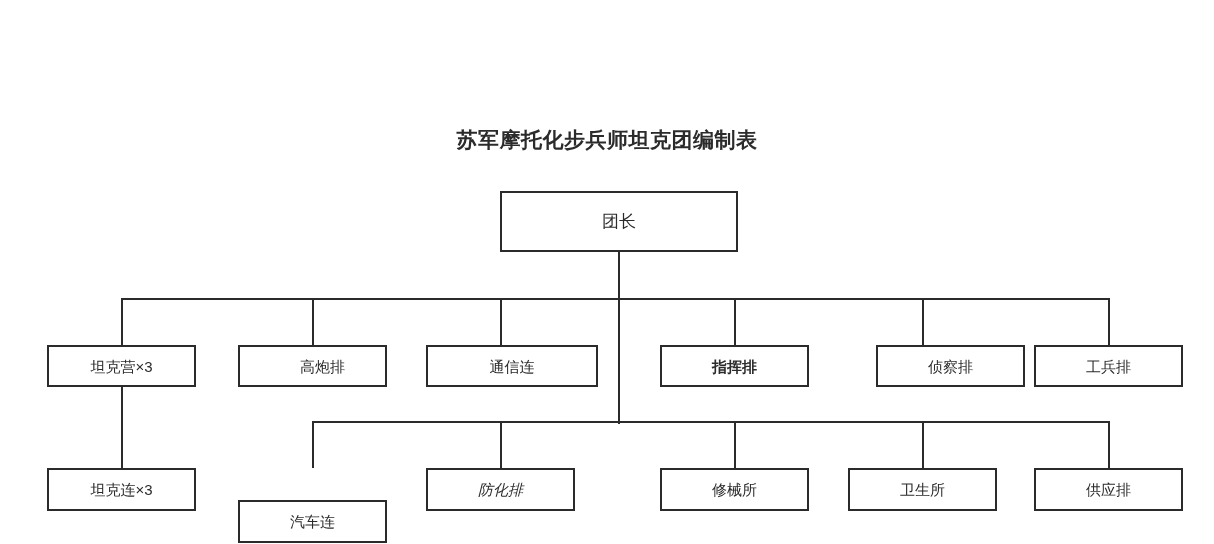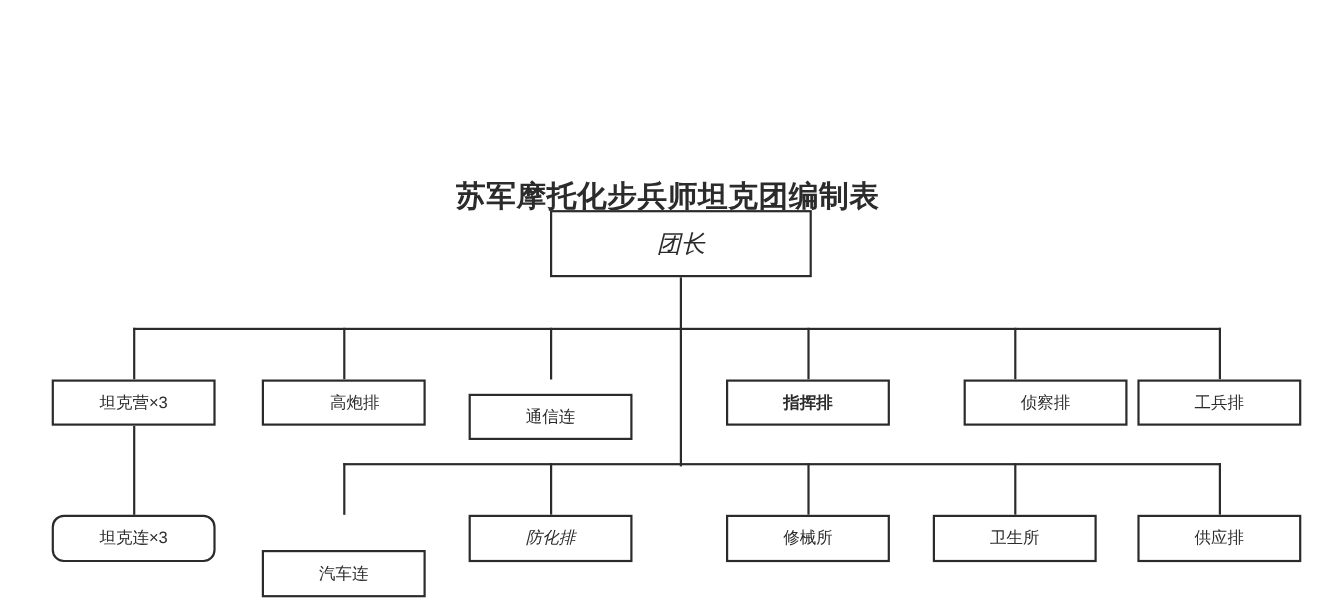--- a/index.html
+++ b/index.html
@@ -19,48 +19,46 @@
     overflow: hidden;
   }
 
   
   .chart-title {
     position: absolute;
     left: 0;
     right: 0;
     top: 126px;
     text-align: center;
-    font-size: 27px;
+    font-size: 21px;
     font-weight: bold;
     letter-spacing: 0.5px;
     color: #2b2b2b;
     white-space: nowrap;
-    margin-top: 34px;
   }
 
   
   .node {
     position: absolute;
     box-sizing: border-box;
     border: 2px solid #2b2b2b;
     background: #ffffff;
     display: flex;
     align-items: center;
     justify-content: center;
     color: #2b2b2b;
     z-index: 3;
   }
   .node .node-label {
     font-size: 15px;
     line-height: 1;
     white-space: nowrap;
   }
   .node.root .node-label {
-    font-size: 22px;
-    font-style: italic;
+    font-size: 17px;
   }
 
   
   .conn {
     position: absolute;
     background: #2b2b2b;
     z-index: 1;
   }
   .conn.v { width: 2px; }
   .conn.h { height: 2px; }
@@ -98,37 +96,37 @@
   </div>
 
   <div class="node" style="left:47px; top:345px; width:149px; height:42px;">
     <span class="node-label">坦克营×3</span>
   </div>
 
   <div class="node" style="left:238px; top:345px; width:149px; height:42px;padding-left:20px;">
     <span class="node-label">高炮排</span>
   </div>
 
-  <div class="node" style="left:426px; top:345px; width:149px; height:42px;margin-top:13px;">
+  <div class="node" style="left:426px; top:345px; width:172px; height:42px;">
     <span class="node-label">通信连</span>
   </div>
 
   <div class="node" style="left:660px; top:345px; width:149px; height:42px;font-weight:bold;">
     <span class="node-label">指挥排</span>
   </div>
 
   <div class="node" style="left:876px; top:345px; width:149px; height:42px;">
     <span class="node-label">侦察排</span>
   </div>
 
   <div class="node" style="left:1034px; top:345px; width:149px; height:42px;justify-content:center;">
     <span class="node-label">工兵排</span>
   </div>
 
-  <div class="node" style="left:47px; top:468px; width:149px; height:43px;border-radius:11px;">
+  <div class="node" style="left:47px; top:468px; width:149px; height:43px;">
     <span class="node-label">坦克连×3</span>
   </div>
 
   <div class="node" style="left:238px; top:468px; width:149px; height:43px;margin-top:32px;">
     <span class="node-label">汽车连</span>
   </div>
 
   <div class="node" style="left:426px; top:468px; width:149px; height:43px;font-style:italic;">
     <span class="node-label">防化排</span>
   </div>

